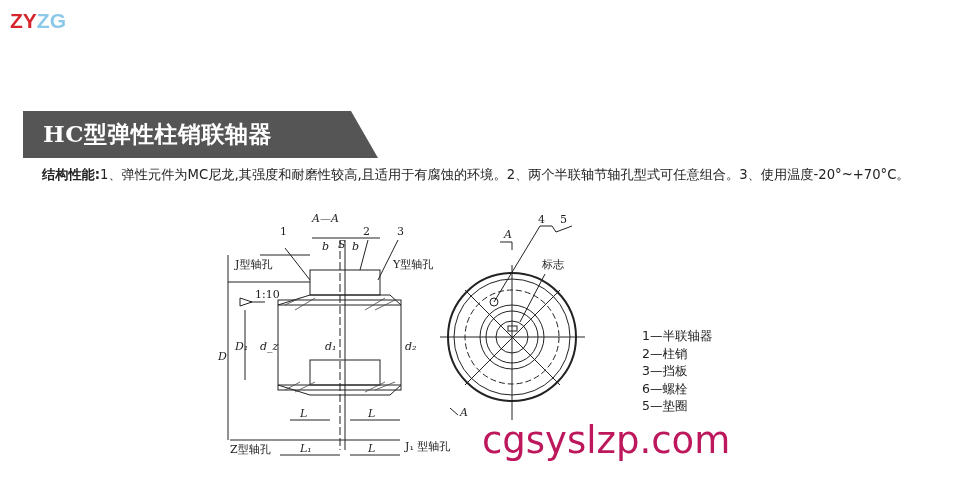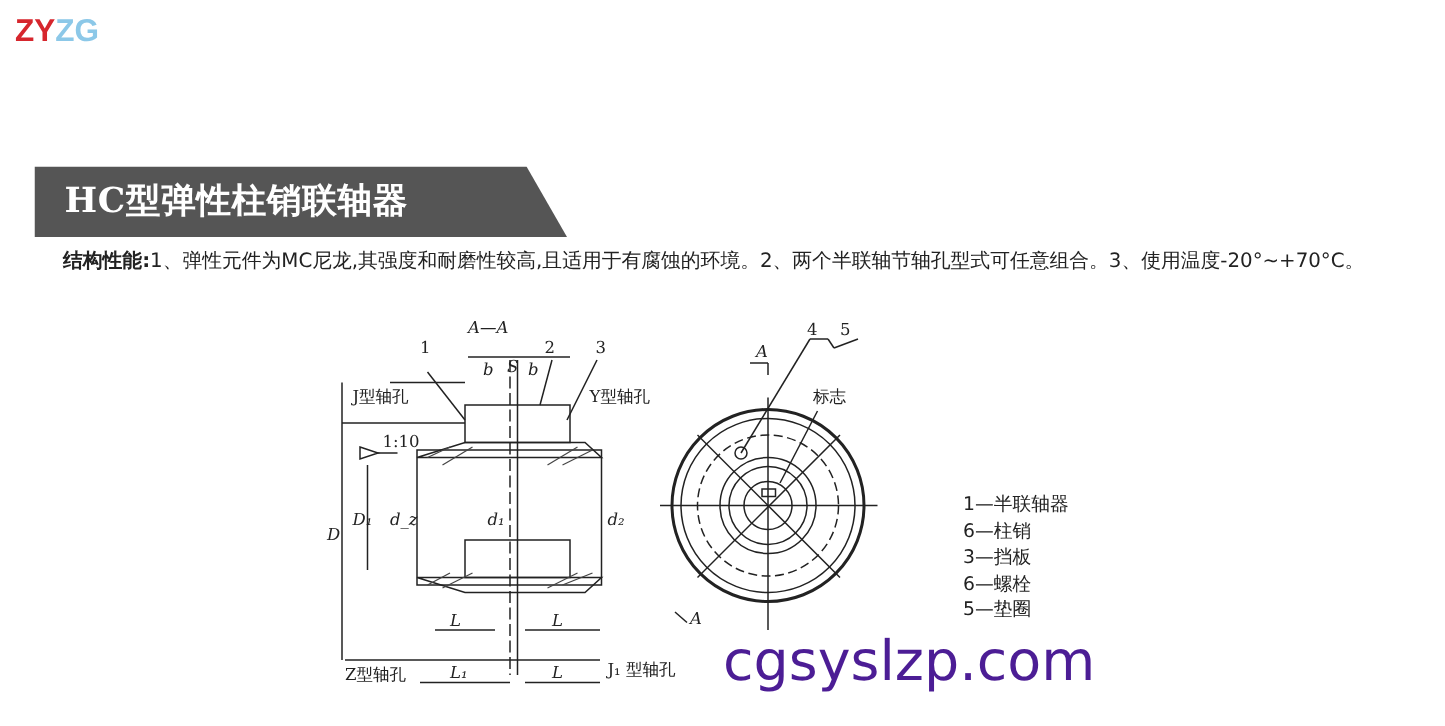--- a/index.html
+++ b/index.html
@@ -7,21 +7,21 @@
   .logo{position:absolute;left:10px;top:6px;font-family:"Liberation Sans",sans-serif;font-weight:bold;font-size:21px;letter-spacing:0px;line-height:30px;}
   .logo .red{color:#d6262d;}
   .logo .blue{color:#8cc8e8;}
   .banner{position:absolute;left:23px;top:95px;width:355px;height:47px;margin-top:16px;}
   .banner svg{position:absolute;left:0;top:0;}
   .banner .title{position:absolute;left:20px;top:7px;font-family:"DejaVu Serif","Liberation Serif",serif;font-weight:bold;font-size:23px;color:#fff;line-height:32px;letter-spacing:0.5px;}
   .desc{position:absolute;left:12px;top:164px;width:945px;font-size:13.2px;line-height:21px;color:#222;text-indent:30px;}
   .desc b{font-weight:bold;}
   .drawing{position:absolute;left:200px;top:210px;}
   .legend{position:absolute;left:642px;top:303px;font-size:12.5px;line-height:17.5px;color:#222;margin-top:24px;}
-  .watermark{position:absolute;left:482px;top:418px;font-family:"DejaVu Sans","Liberation Sans",sans-serif;font-size:37px;color:#4c1d95;letter-spacing:0px;line-height:46px;}
+  .watermark{position:absolute;left:482px;top:418px;font-family:"DejaVu Sans","Liberation Sans",sans-serif;font-size:37px;color:#be185d;letter-spacing:0px;line-height:46px;}
   .lbl{font-family:"DejaVu Serif","Liberation Serif",serif;font-size:11px;fill:#222;}
   .lbli{font-family:"DejaVu Serif","Liberation Serif",serif;font-style:italic;font-size:11px;fill:#222;}
 </style>
 </head>
 <body>
 
 <div class="logo">
   <span class="red">Z</span><span class="red">Y</span><span class="blue">Z</span><span class="blue">G</span>
 </div>
 
@@ -119,19 +119,19 @@
   </g>
   <text class="lbl" x="338" y="13">4</text>
   <text class="lbl" x="360" y="13">5</text>
   <text class="lbl" x="342" y="58">标志</text>
   <text class="lbli" x="304" y="28">A</text>
   <text class="lbli" x="260" y="206">A</text>
 </svg>
 
 <div class="legend">
   <div>1—半联轴器</div>
-  <div>6—柱销</div>
+  <div>2—柱销</div>
   <div>3—挡板</div>
   <div>6—螺栓</div>
   <div>5—垫圈</div>
 </div>
 
 <div class="watermark">cgsyslzp.com</div>
 
 </body></html>

